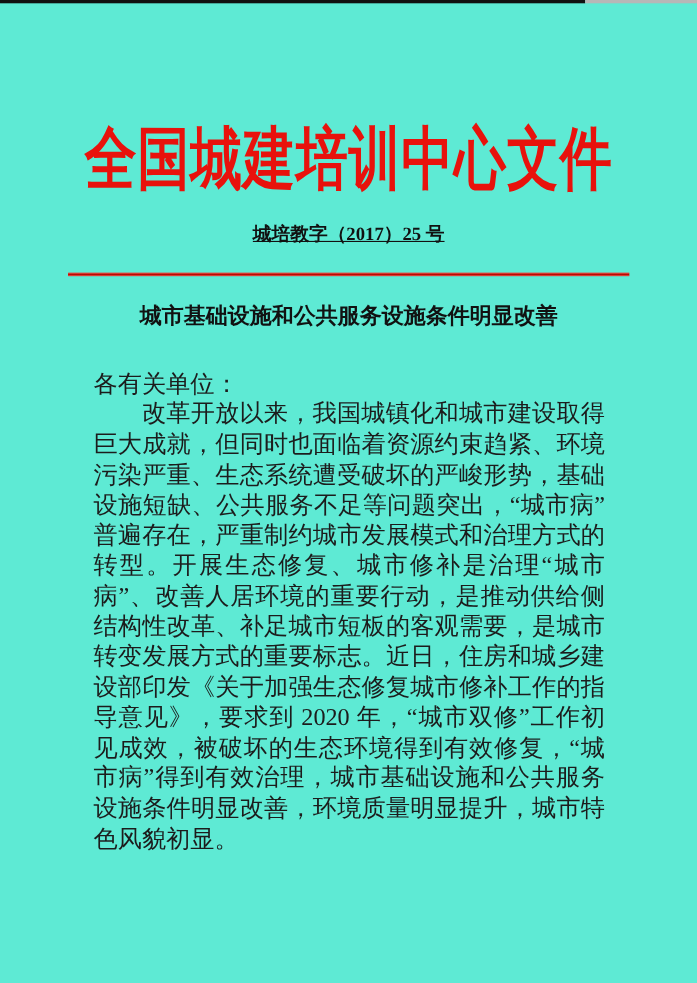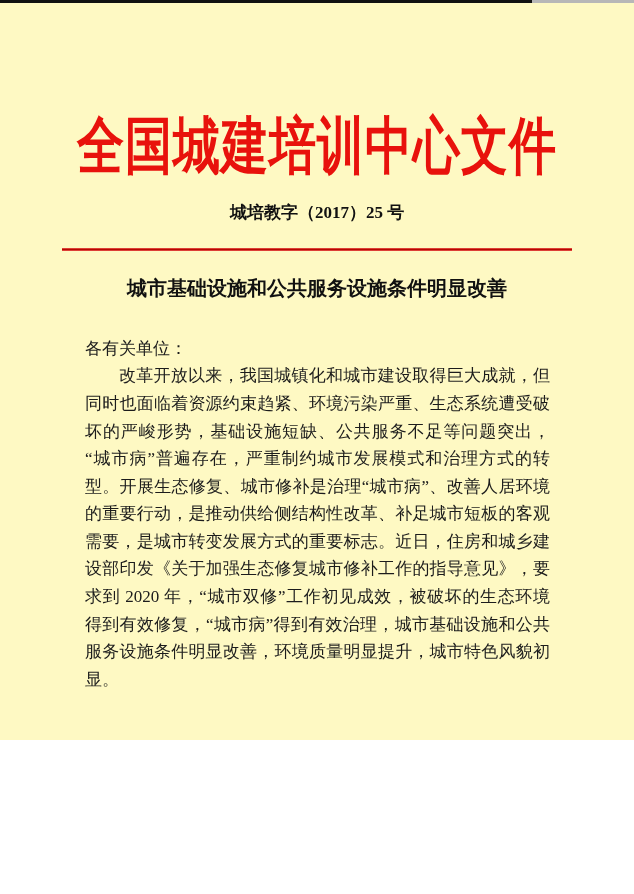--- a/index.html
+++ b/index.html
@@ -3,23 +3,23 @@
 <meta charset="utf-8">
 <style>
   html, body {
     margin: 0;
     padding: 0;
     background: #ffffff;
   }
   .page {
     position: relative;
     width: 634px;
-    height: 740px;
+    height: 894px;
     margin: 0 auto;
-    background: #fef9c3;
+    background: #5eead4;
     overflow: hidden;
     font-family: "Liberation Serif", "DejaVu Serif", serif;
     color: #1a1a1a;
   }
   
   .topline {
     position: absolute;
     top: 0; left: 0; right: 0;
     height: 3px;
     display: flex;
@@ -39,39 +39,40 @@
     transform-origin: center;
     white-space: nowrap;
   }
   .doc-number {
     margin-top: 32px;
     text-align: center;
     font-size: 17px;
     line-height: 1.2;
     font-weight: bold;
     color: #111111;
+    text-decoration: underline;
   }
   .red-rule {
     width: 510px;
     height: 3px;
     margin: 24px auto 0 auto;
     background: linear-gradient(to bottom, #f05a52 0%, #b50900 50%, #f05a52 100%);
     background-color: var(--accent, #e8120c);
   }
   .notice-title {
     margin: 24px 30px 0 30px;
     text-align: center;
     font-size: 20px;
     line-height: 1.3;
     font-weight: bold;
     color: #111111;
   }
   .body {
     margin: 34px 84px 0 85px;
-    font-size: 17px;
+    font-size: 22px;
     line-height: 27.6px;
     text-align: justify;
     text-justify: inter-ideograph;
     color: #1c1c1c;
   }
   .body p { margin: 0; padding: 0; }
   .body p.para { text-indent: 2em; }
 </style>
 </head>
 <body>

